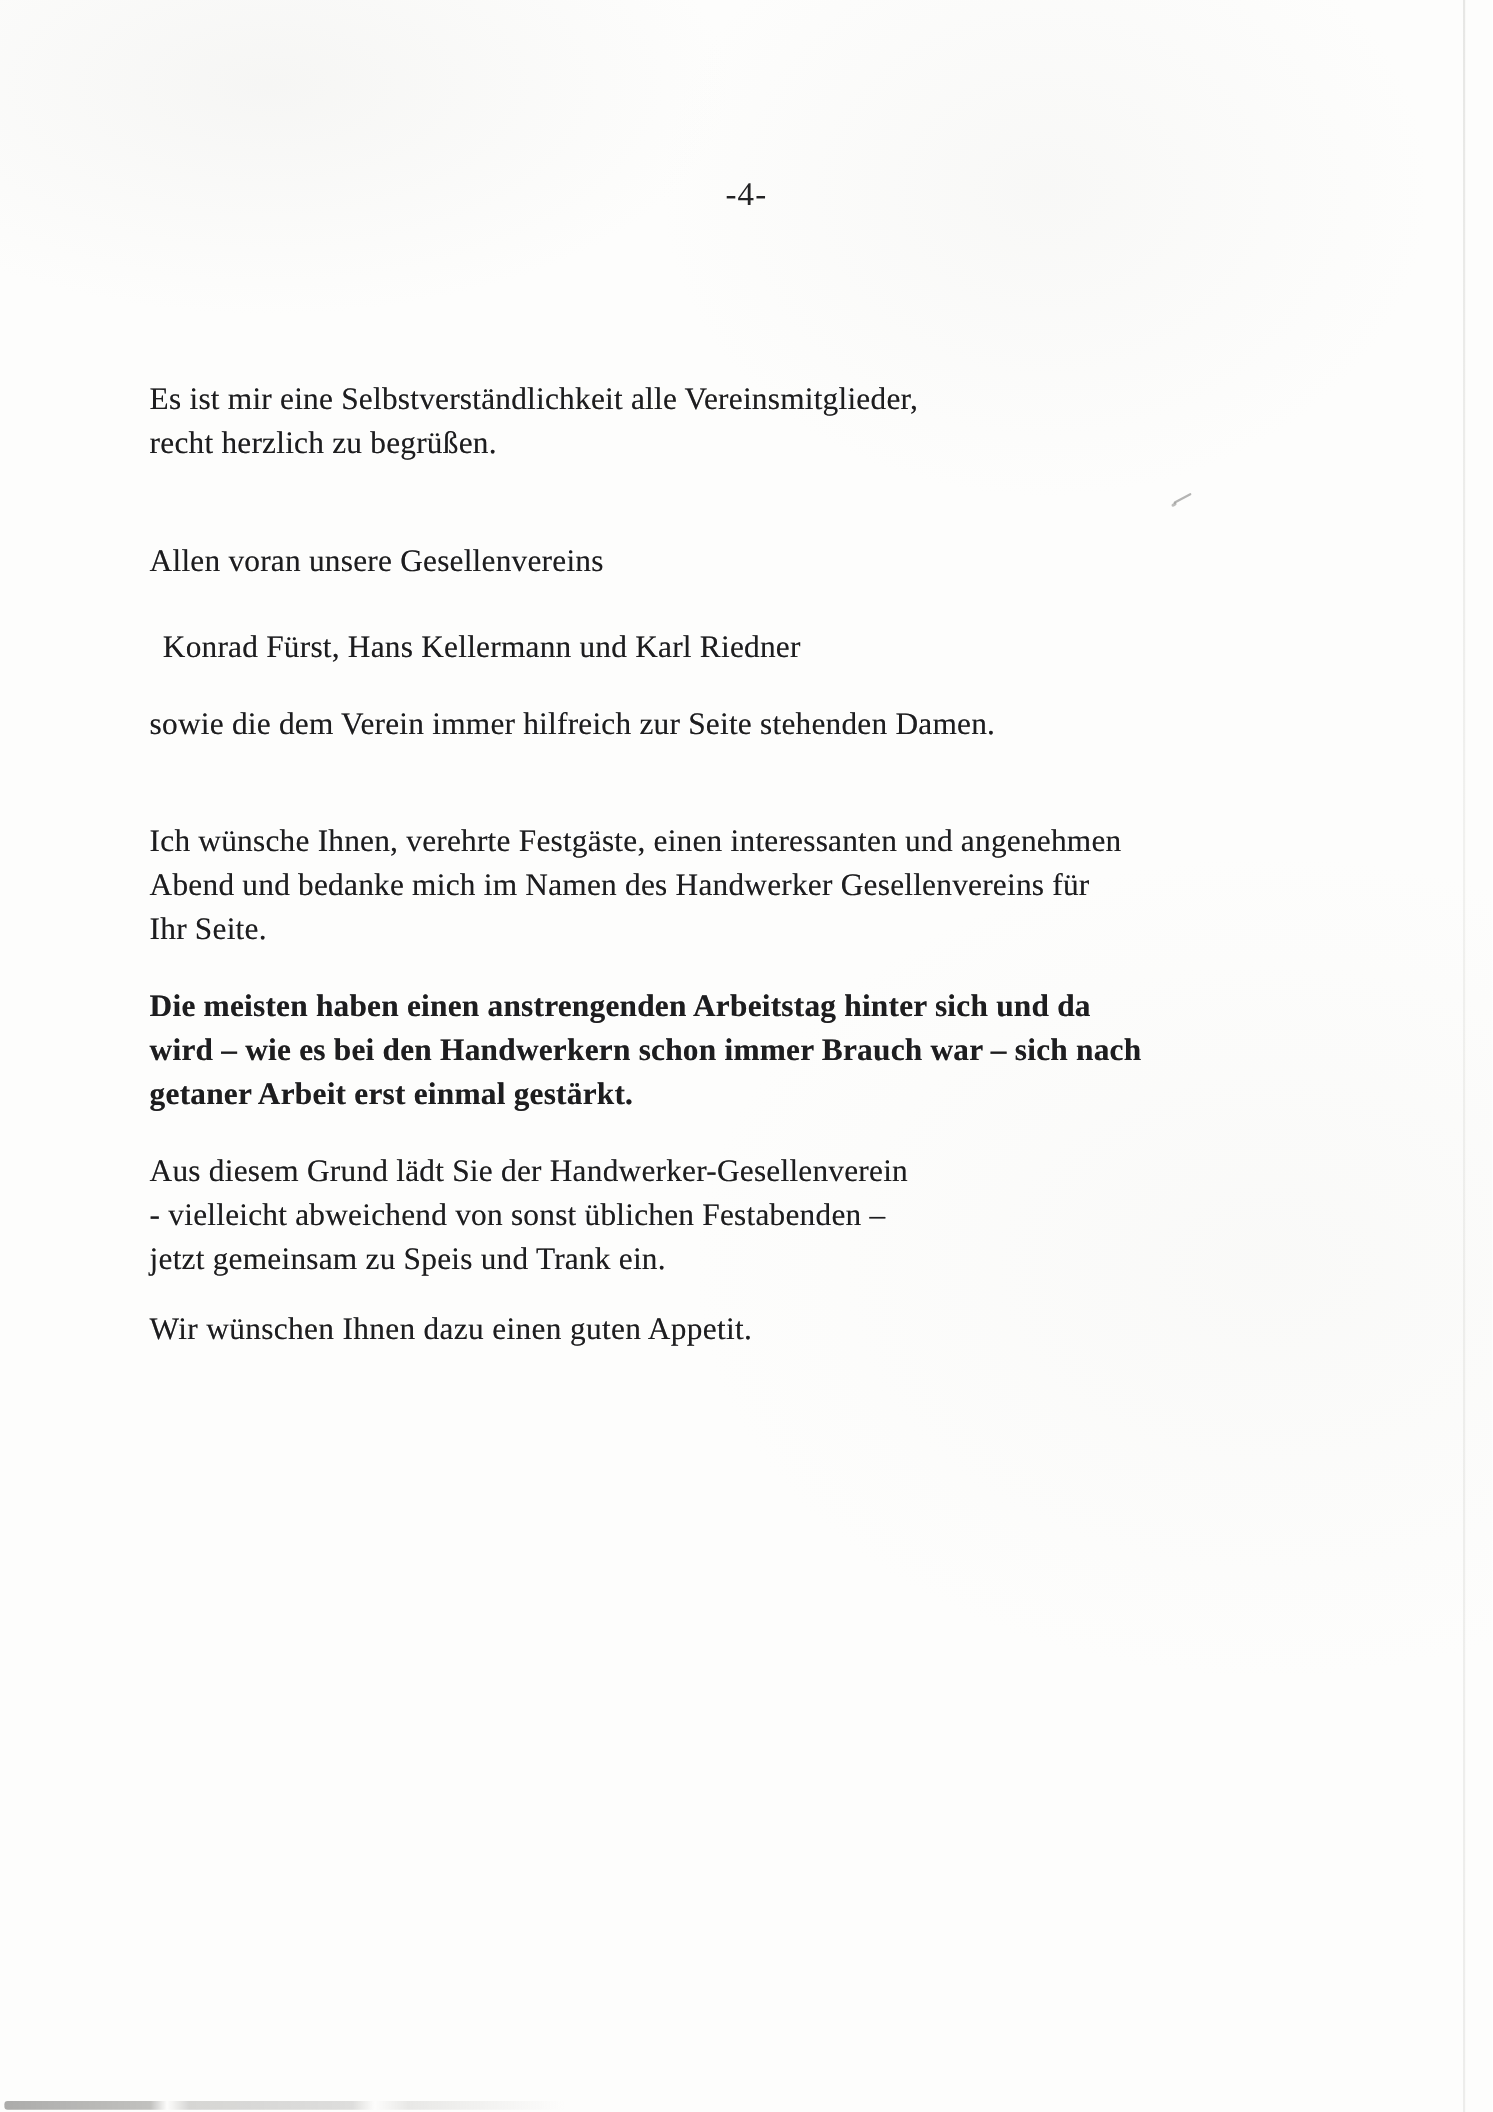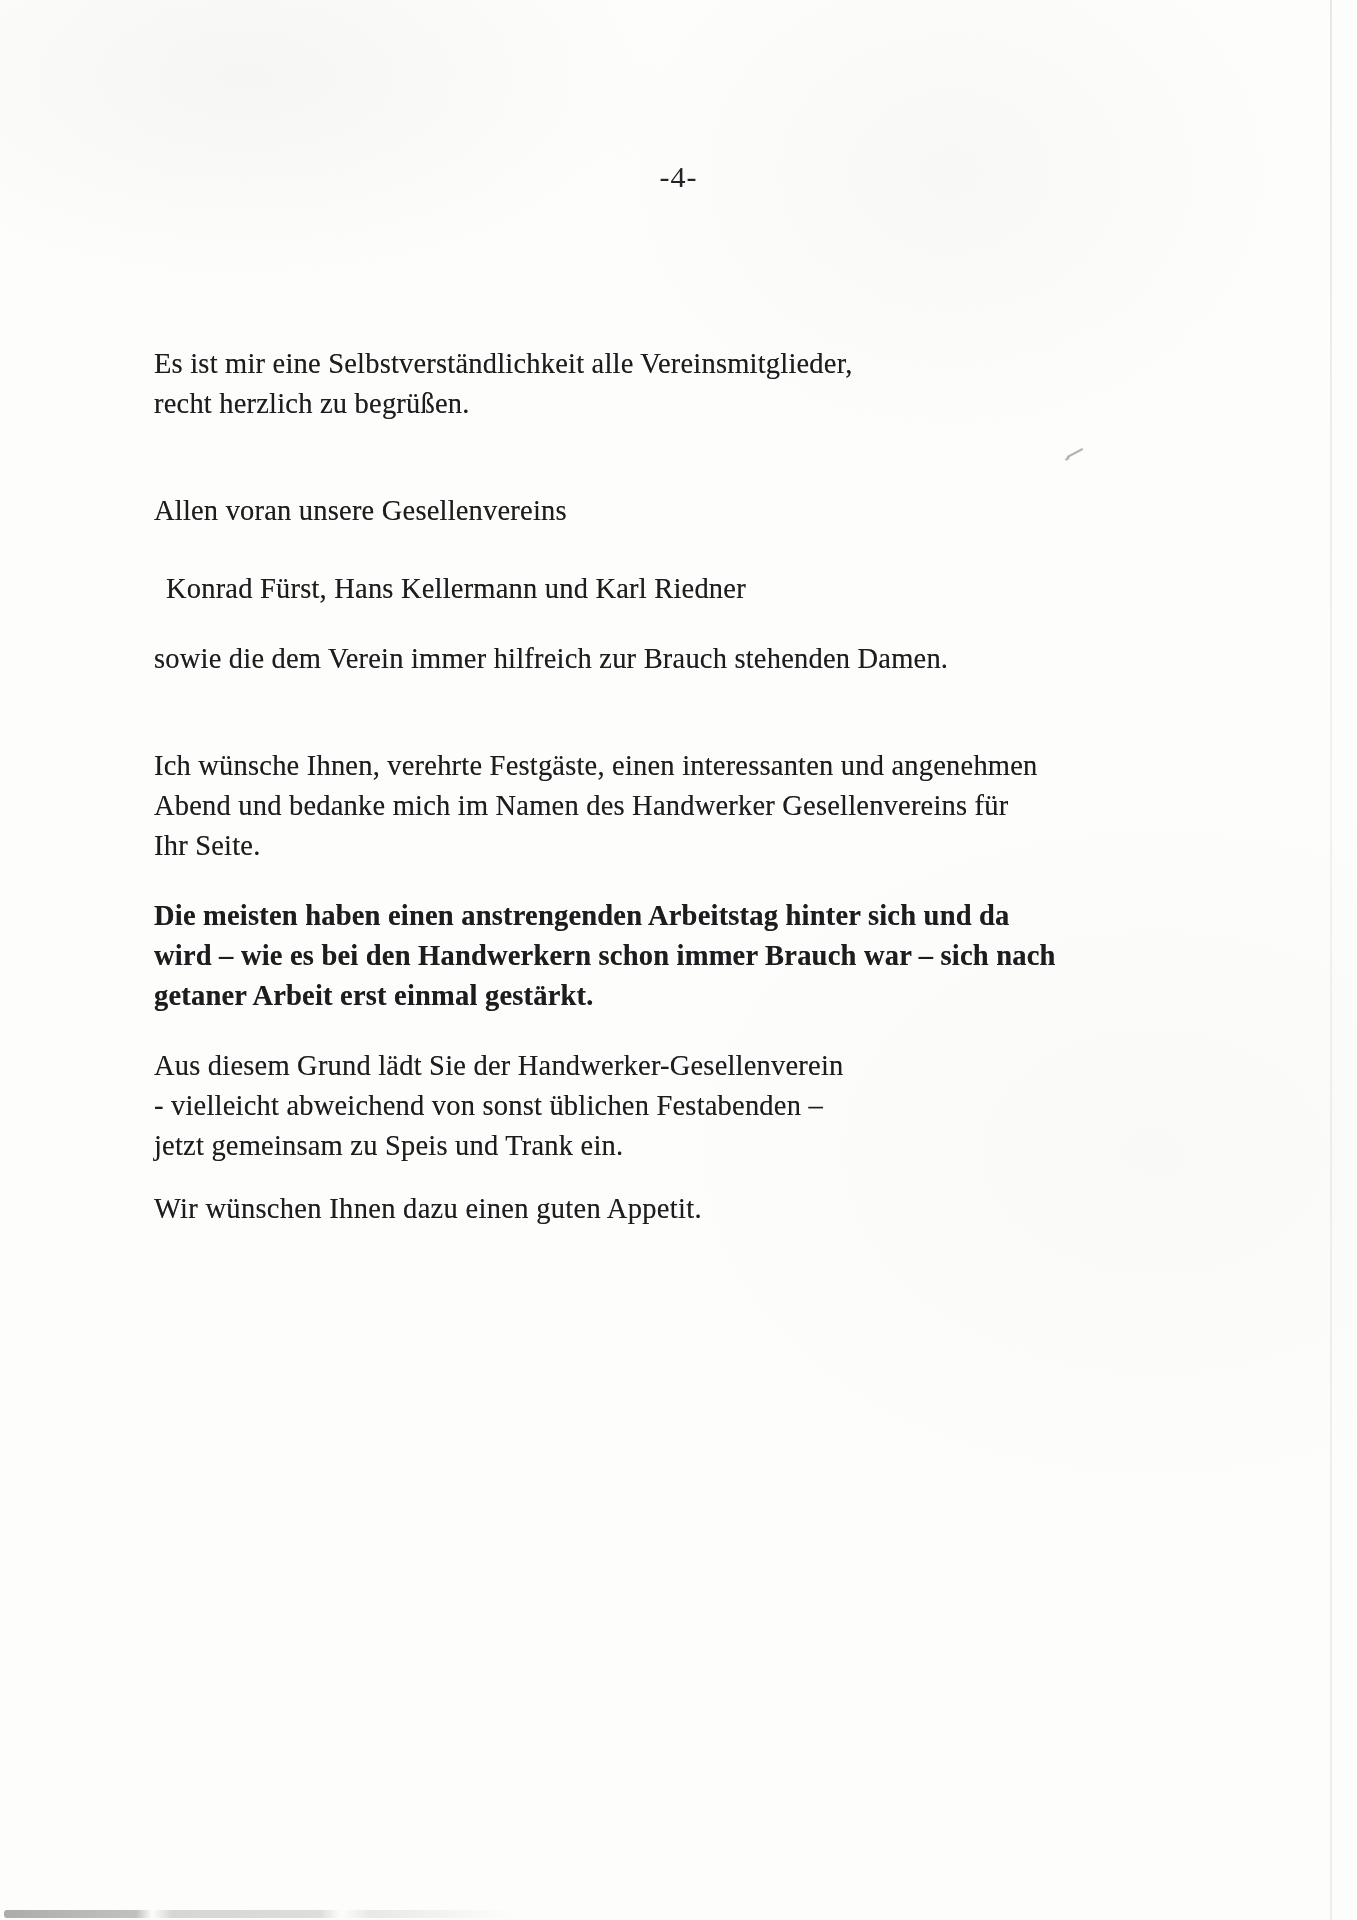--- a/index.html
+++ b/index.html
@@ -27,21 +27,21 @@
     top: 160px;
     left: 0;
     width: 100%;
     text-align: center;
     font-size: 30px;
     letter-spacing: 1px;
     color: #232325;
   }
   .doc-body {
     position: absolute;
-    left: 154px;
+    left: 136px;
     top: 344px;
     width: 1030px;
   }
   .doc-body p {
     margin: 0;
     font-size: 28.5px;
     line-height: 40px;
     letter-spacing: 0.2px;
     color: #1d1d1f;
     text-shadow: 0 0 0.6px rgba(29,29,31,0.55);
@@ -113,21 +113,21 @@
 <body>
 
 <div class="scan-page">
 
   <div class="page-number">-4-</div>
 
   <div class="doc-body" id="doc-body">
       <p><span>Es ist mir eine Selbstverständlichkeit alle Vereinsmitglieder,</span><br><span>recht herzlich zu begrüßen.</span></p>
       <p><span>Allen voran unsere Gesellenvereins</span></p>
       <p><span>Konrad Fürst, Hans Kellermann und Karl Riedner</span></p>
-      <p><span>sowie die dem Verein immer hilfreich zur Brauch stehenden Damen.</span></p>
+      <p><span>sowie die dem Verein immer hilfreich zur Seite stehenden Damen.</span></p>
       <p><span>Ich wünsche Ihnen, verehrte Festgäste, einen interessanten und angenehmen</span><br><span>Abend und bedanke mich im Namen des Handwerker Gesellenvereins für</span><br><span>Ihr Seite.</span></p>
       <p><span>Die meisten haben einen anstrengenden Arbeitstag hinter sich und da</span><br><span>wird – wie es bei den Handwerkern schon immer Brauch war – sich nach</span><br><span>getaner Arbeit erst einmal gestärkt.</span></p>
       <p><span>Aus diesem Grund lädt Sie der Handwerker-Gesellenverein</span><br><span>- vielleicht abweichend von sonst üblichen Festabenden –</span><br><span>jetzt gemeinsam zu Speis und Trank ein.</span></p>
       <p class="bold"><span>Wir wünschen Ihnen dazu einen guten Appetit.</span></p>
     </div>
 
   <div class="edge-line-right"></div>
   <div class="pen-tick"></div>
   <div class="bottom-smudge"></div>
 

